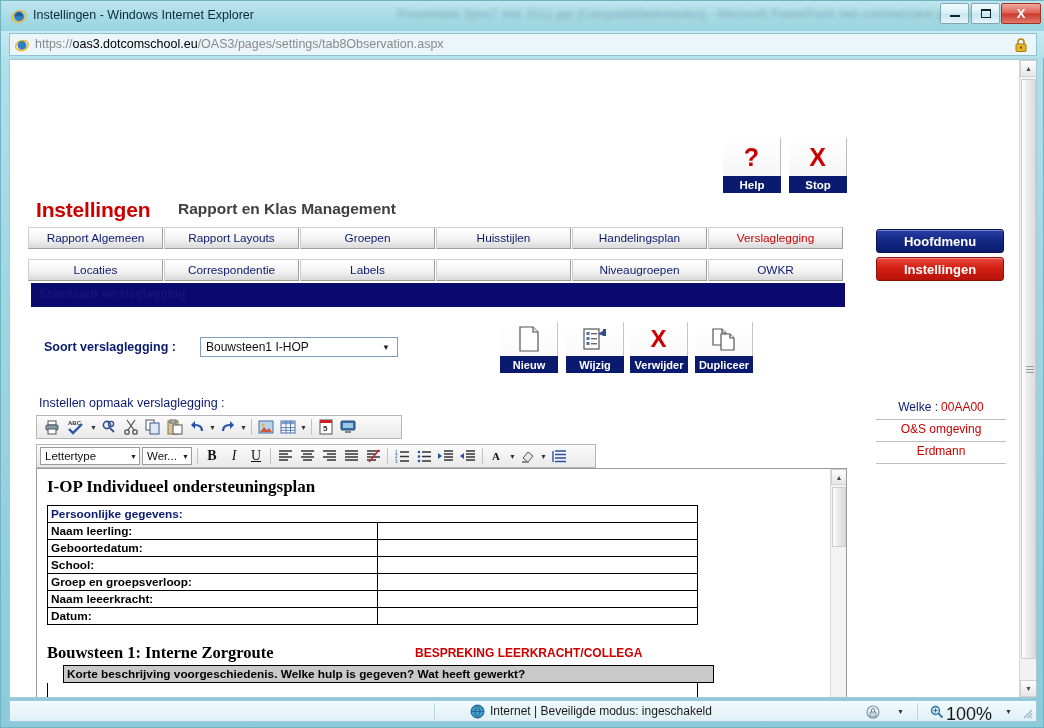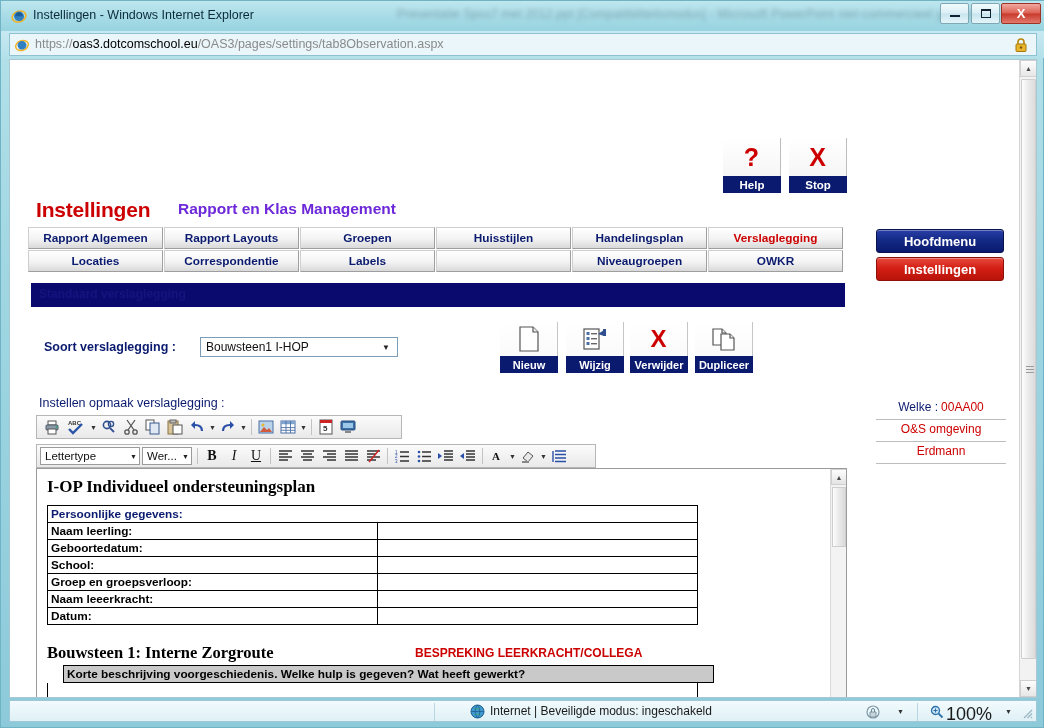--- a/index.html
+++ b/index.html
@@ -132,33 +132,33 @@
   #stop-btn { left: 779px; top: 78px; }
 
   
   #brand {
     position: absolute; left: 26px; top: 138px;
     font-size: 21px; font-weight: bold; color: #cc0000;
     letter-spacing: -.2px;
   }
   #subtitle {
     position: absolute; left: 168px; top: 140px;
-    font-size: 15.5px; font-weight: bold; color: #6d28d9;
+    font-size: 15.5px; font-weight: bold; color: #404040;
   }
 
   
   #tabs {
     position: absolute; left: 18px; top: 167px; width: 818px;
   }
   .tab-row { display: flex; }
   .tab {
-    width: 135px; height: 22px; margin-right: 1px; margin-bottom: 1px;
+    width: 135px; height: 22px; margin-right: 1px; margin-bottom: 10px;
     background: linear-gradient(180deg,#ffffff 0%,#f3f3f3 55%,#d9d9d9 100%);
     border: 1px solid #cfcfcf; border-right-color:#9e9e9e; border-bottom-color:#9e9e9e;
-    font-size: 11.8px; font-weight: bold; color: #0a1a6e;
+    font-size: 11.8px; font-weight: normal; color: #0a1a6e;
     display: flex; align-items: center; justify-content: center;
     cursor: pointer; white-space: nowrap;
   }
   .tab.active { color: #cc0000; }
   .tab.blank { cursor: default; }
 
   
   .sidebtn {
     position: absolute; left: 866px; width: 128px; height: 24px;
     border-radius: 3px; color: #fff; font-size: 13px; font-weight: bold;

